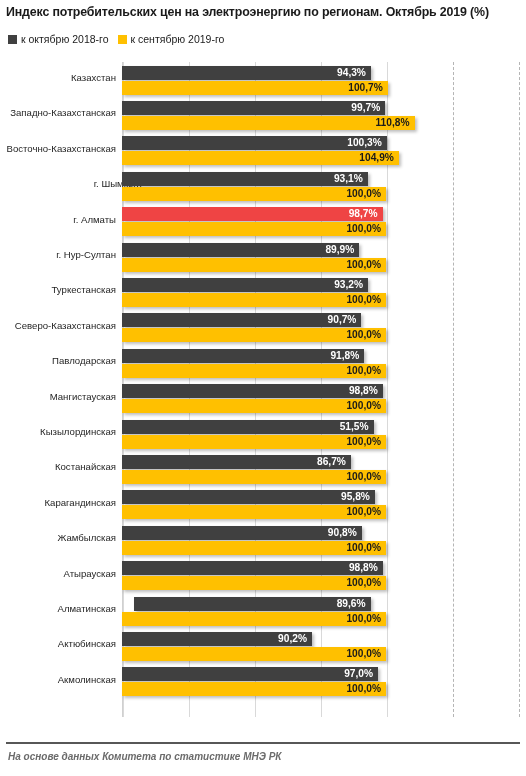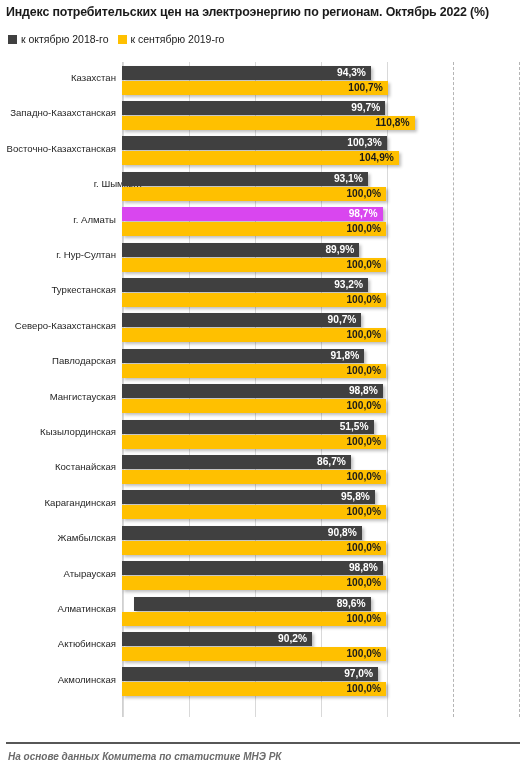--- a/index.html
+++ b/index.html
@@ -156,21 +156,21 @@
     font-size: 10px;
     font-style: italic;
     font-weight: bold;
     color: #6b6b6b;
     white-space: nowrap;
   }
 </style>
 </head>
 <body>
 
-<div id="chart-title">Индекс потребительских цен на  электроэнергию по регионам. Октябрь 2022  (%)</div>
+<div id="chart-title">Индекс потребительских цен на  электроэнергию по регионам. Октябрь 2019  (%)</div>
 
 <div id="legend">
   <div class="legend-item">
     <span class="legend-swatch" style="background:#404040"></span>
     <span class="legend-label">к октябрю  2018-го</span>
   </div>
   <div class="legend-item">
     <span class="legend-swatch" style="background:#ffc000"></span>
     <span class="legend-label">к сентябрю  2019-го</span>
   </div>
@@ -229,21 +229,21 @@
             <span class="bar-value">93,1%</span>
           </div>
           <div class="bar bar-curr" style="width: 264px; background: rgb(255, 192, 0);">
             <span class="bar-value">100,0%</span>
           </div>
         </div>
       </div>
       <div class="row" style="top: 148.6px;">
         <div class="cat-label">г. Алматы</div>
         <div class="bars">
-          <div class="bar bar-prev" style="width: 260.568px; background: #d946ef;">
+          <div class="bar bar-prev" style="width: 260.568px; background: #ef4444;">
             <span class="bar-value">98,7%</span>
           </div>
           <div class="bar bar-curr" style="width: 264px; background: rgb(255, 192, 0);">
             <span class="bar-value">100,0%</span>
           </div>
         </div>
       </div>
       <div class="row" style="top: 184px;">
         <div class="cat-label">г. Нур-Султан</div>
         <div class="bars">

